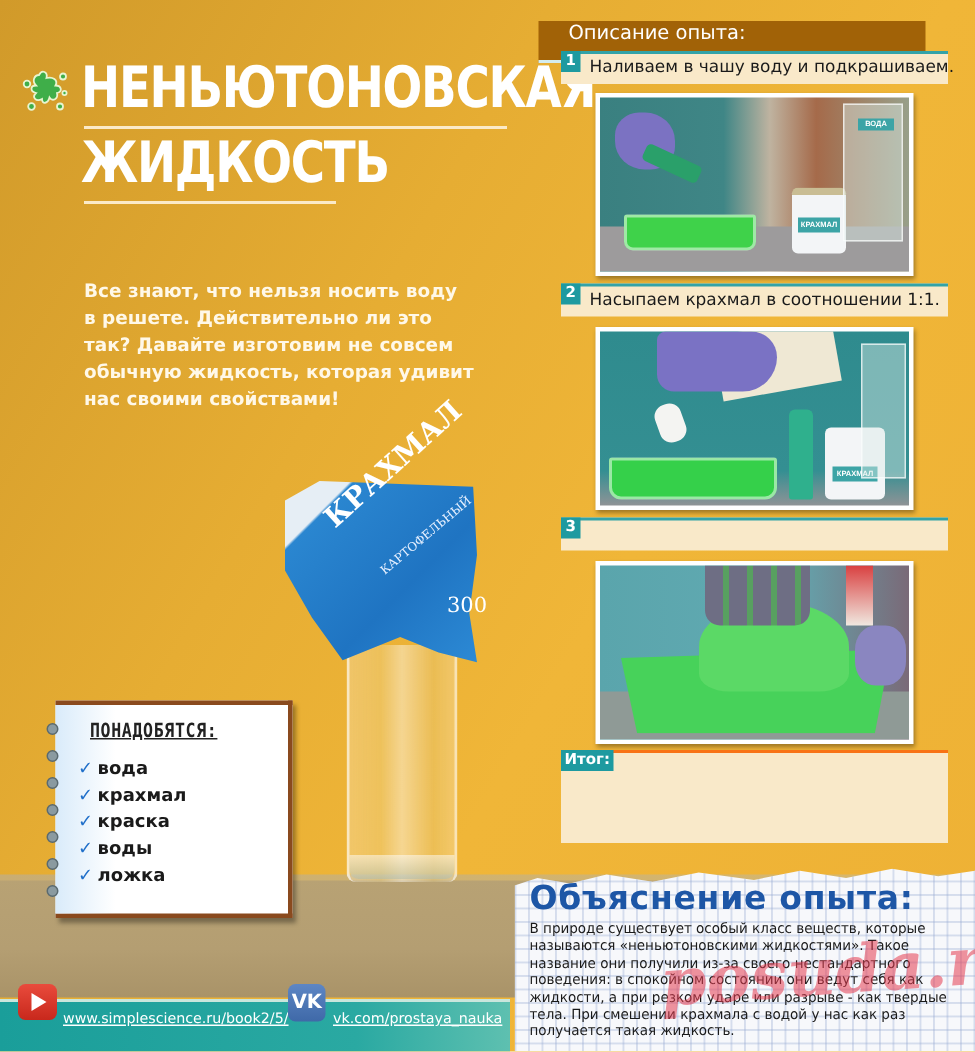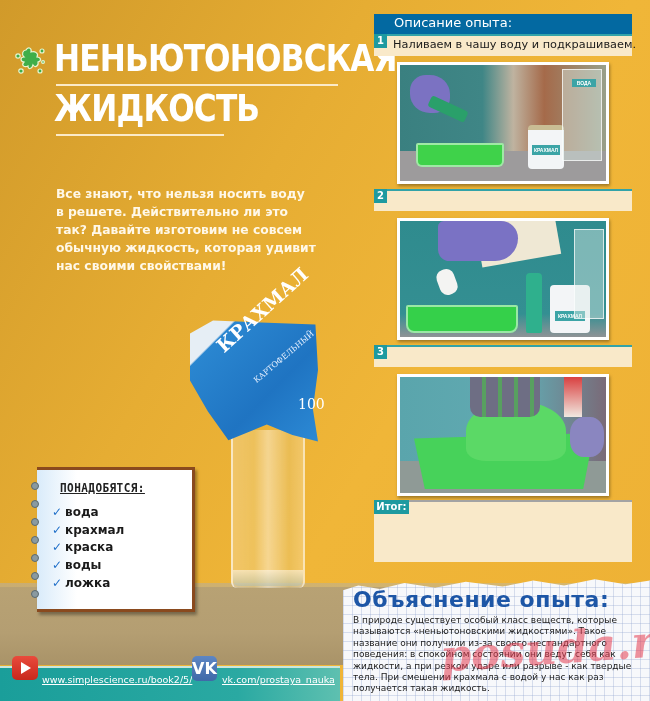--- a/index.html
+++ b/index.html
@@ -84,22 +84,22 @@
       transform: scaleX(0.85); transform-origin: left; white-space: nowrap;
     }
     .nb-list { position: absolute; left: 52px; top: 504px; list-style: none; }
     .nb-list li {
       font-family: "DejaVu Sans", sans-serif; font-weight: bold; font-size: 12px; color: #1a1a1a;
       line-height: 17.7px; white-space: nowrap;
     }
     .nb-list li .check { color: #1f6fc9; font-size: 12px; margin-right: 3px; }
     
     .step-header {
-      position: absolute; left: 374px; top: 14px; width: 258px; height: 28px;
-      background: #0369a1; border-bottom: 2px solid #d4ecee;
+      position: absolute; left: 359px; top: 14px; width: 258px; height: 28px;
+      background: #a16207; border-bottom: 2px solid #d4ecee;
     }
     .step-header span {
       position: absolute; left: 20px; top: 1px; font-size: 13px; color: #fff;
       font-family: "DejaVu Sans", sans-serif;
     }
     .step-bar {
       position: absolute; left: 374px; width: 258px; height: 22px;
       background: #f9e9c9; border-top: 2px solid #33a3a8;
     }
     .step-num {
@@ -140,21 +140,21 @@
     .p3 { background: linear-gradient(90deg, #5aa5ac 0%, #62aab2 60%, #7a6a78 100%); }
     .p3 .floor { position: absolute; left: 0; bottom: 0; width: 100%; height: 32px; background: #8f9a96; }
     .p3 .dish { position: absolute; left: 14px; bottom: 4px; width: 180px; height: 56px; background: #47d25a; clip-path: polygon(0% 10%, 100% 0%, 94% 100%, 6% 100%); }
     .p3 .mound { position: absolute; left: 66px; top: 24px; width: 100px; height: 60px; background: #5bd966; border-radius: 50% 50% 20% 20%; }
     .p3 .fingers { position: absolute; left: 70px; top: 0; width: 70px; height: 40px; background: repeating-linear-gradient(90deg, #6e6e84 0 12px, #58a060 12px 16px); border-radius: 0 0 10px 10px; }
     .p3 .glove { position: absolute; right: 2px; top: 40px; width: 34px; height: 40px; background: #8a86c0; border-radius: 40%; }
     .p3 .can { position: absolute; right: 24px; top: 0; width: 18px; height: 40px; background: linear-gradient(180deg, #d94040, #f0e8e0); }
     
     .result {
       position: absolute; left: 374px; top: 500px; width: 258px; height: 62px;
-      background: #f9e9c9; border-top: 2px solid #a3a3a3;
+      background: #f9e9c9; border-top: 2px solid #f97316;
     }
     .result-tag {
       position: absolute; left: 0; top: -2px; width: 35px; height: 14px;
       background: #1e9aa0; color: #fff; font-weight: bold; font-size: 10px;
       text-align: center; line-height: 14px; font-family: "DejaVu Sans", sans-serif;
     }
     .result-text {
       position: absolute; left: 44px; top: 3px; width: 212px; font-size: 11.3px; line-height: 13.7px; color: #1a1a1a;
       font-family: "DejaVu Sans", sans-serif;
     }
@@ -193,21 +193,21 @@
       position: absolute; left: 12px; top: 656px; width: 26px; height: 24px;
       background: linear-gradient(180deg, #e94b3c, #c8281c); border-radius: 5px;
     }
     .yt-icon::after {
       content: ""; position: absolute; left: 9px; top: 6px;
       border-left: 10px solid #fff; border-top: 6px solid transparent; border-bottom: 6px solid transparent;
     }
     .vk-icon {
       position: absolute; left: 192px; top: 656px; width: 25px; height: 25px;
       background: linear-gradient(180deg, #5d86c4, #3f69a8); border-radius: 5px;
-      color: #fff; font-weight: bold; font-size: 16px; text-align: center; line-height: 25px;
+      color: #fff; font-weight: bold; font-size: 13px; text-align: center; line-height: 25px;
       font-family: "DejaVu Sans", sans-serif;
     }
     .link {
       position: absolute; top: 674px; font-family: "DejaVu Sans", sans-serif;
       font-size: 9.5px; color: #fff; text-decoration: underline; white-space: nowrap;
     }
   </style>
 </head>
 <body>
 
@@ -228,21 +228,21 @@
 <div class="rule1"></div>
 <div class="title-line2">ЖИДКОСТЬ</div>
 <div class="rule2"></div>
 <div class="intro">Все знают, что нельзя носить воду в решете. Действительно ли это так? Давайте изготовим не совсем обычную жидкость, которая удивит нас своими свойствами!</div>
 
 <div class="glass"></div>
 <div class="glass-bottom"></div>
 <div class="bag"></div>
 <div class="bag-text">КРАХМАЛ</div>
 <div class="bag-sub">КАРТОФЕЛЬНЫЙ</div>
-<div class="bag-weight">100</div>
+<div class="bag-weight">300</div>
 
 <div class="notebook"></div>
 <div class="spiral" style="top:482px">
     <span></span>
   </div>
 <div class="spiral" style="top:500px">
     <span></span>
   </div>
 <div class="spiral" style="top:518px">
     <span></span>
@@ -284,20 +284,21 @@
     <div class="bowl"></div>
     <div class="jar"></div>
     <div class="jar-label">КРАХМАЛ</div>
     <div class="pitcher"></div>
     <div class="pitcher-label">ВОДА</div>
   </div>
 </div>
 
 <div class="step-bar" style="top:189px">
   <div class="step-num">2</div>
+  <div class="step-text">Насыпаем крахмал в соотношении 1:1.</div>
 </div>
 <div class="photo" style="top:218px">
   <div class="img p2">
     <div class="sleeve"></div>
     <div class="glove"></div>
     <div class="spoon"></div>
     <div class="bowl"></div>
     <div class="bottle"></div>
     <div class="jar"></div>
     <div class="jar-label">КРАХМАЛ</div>

